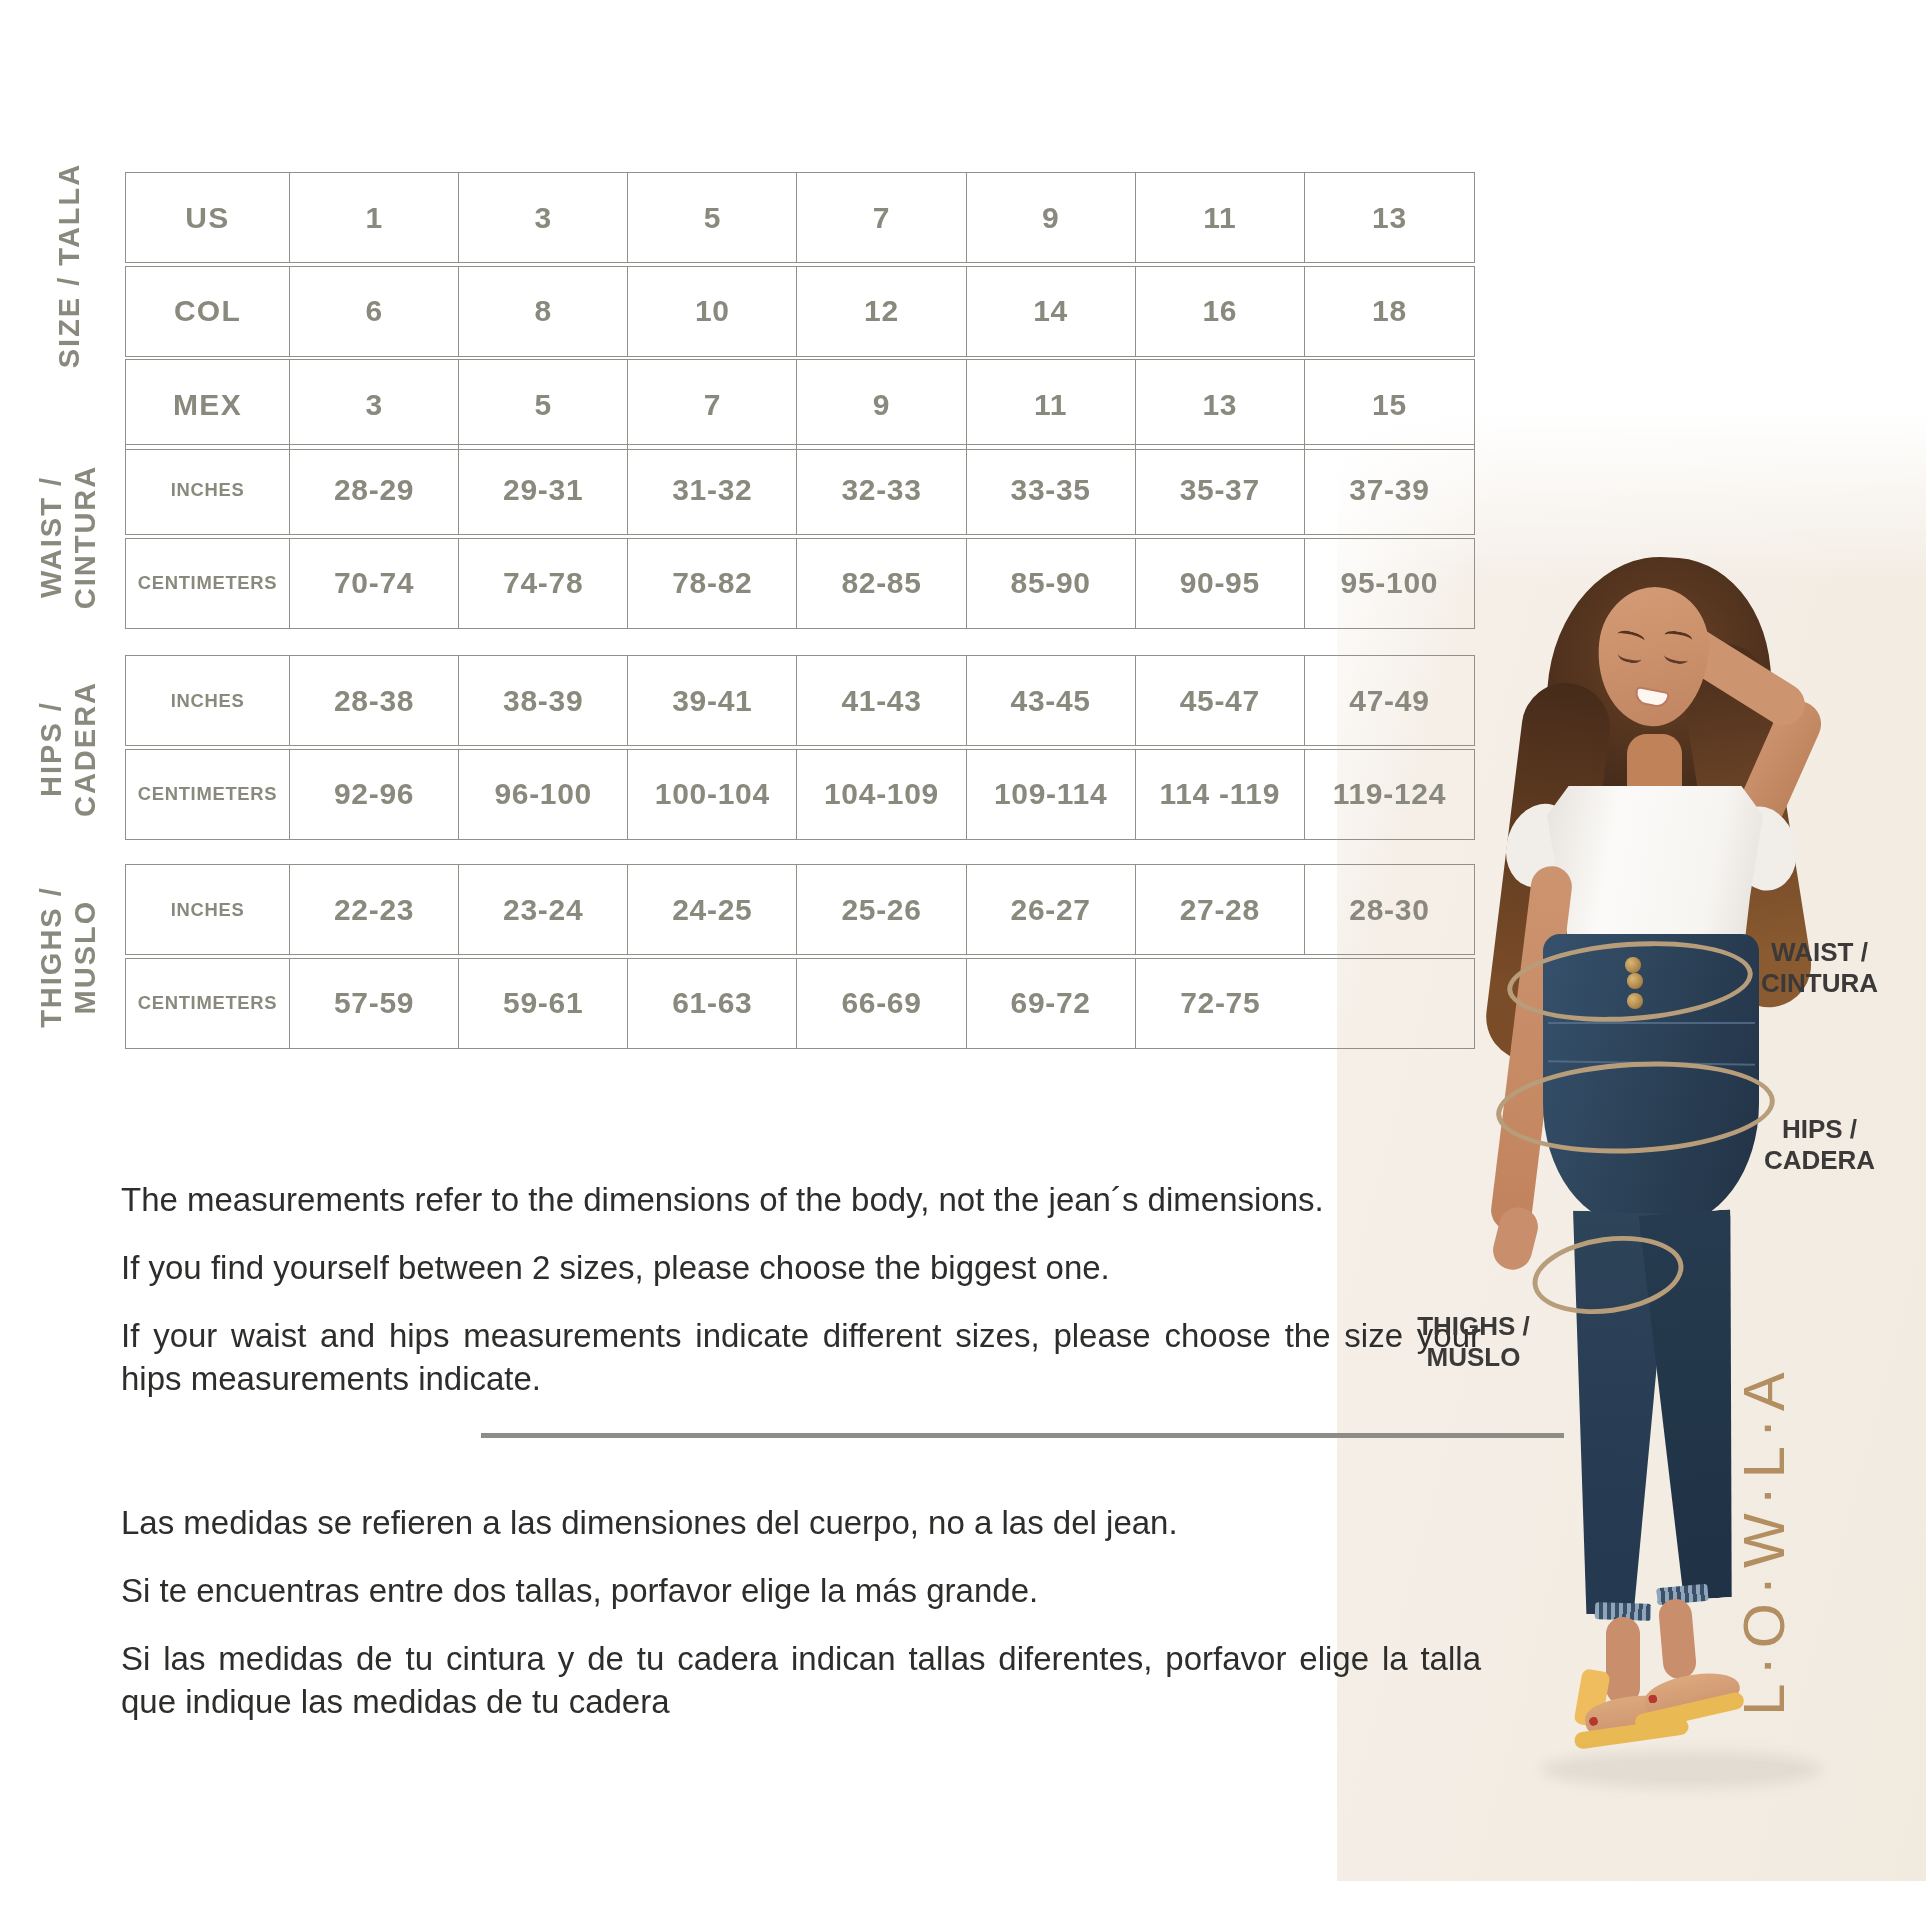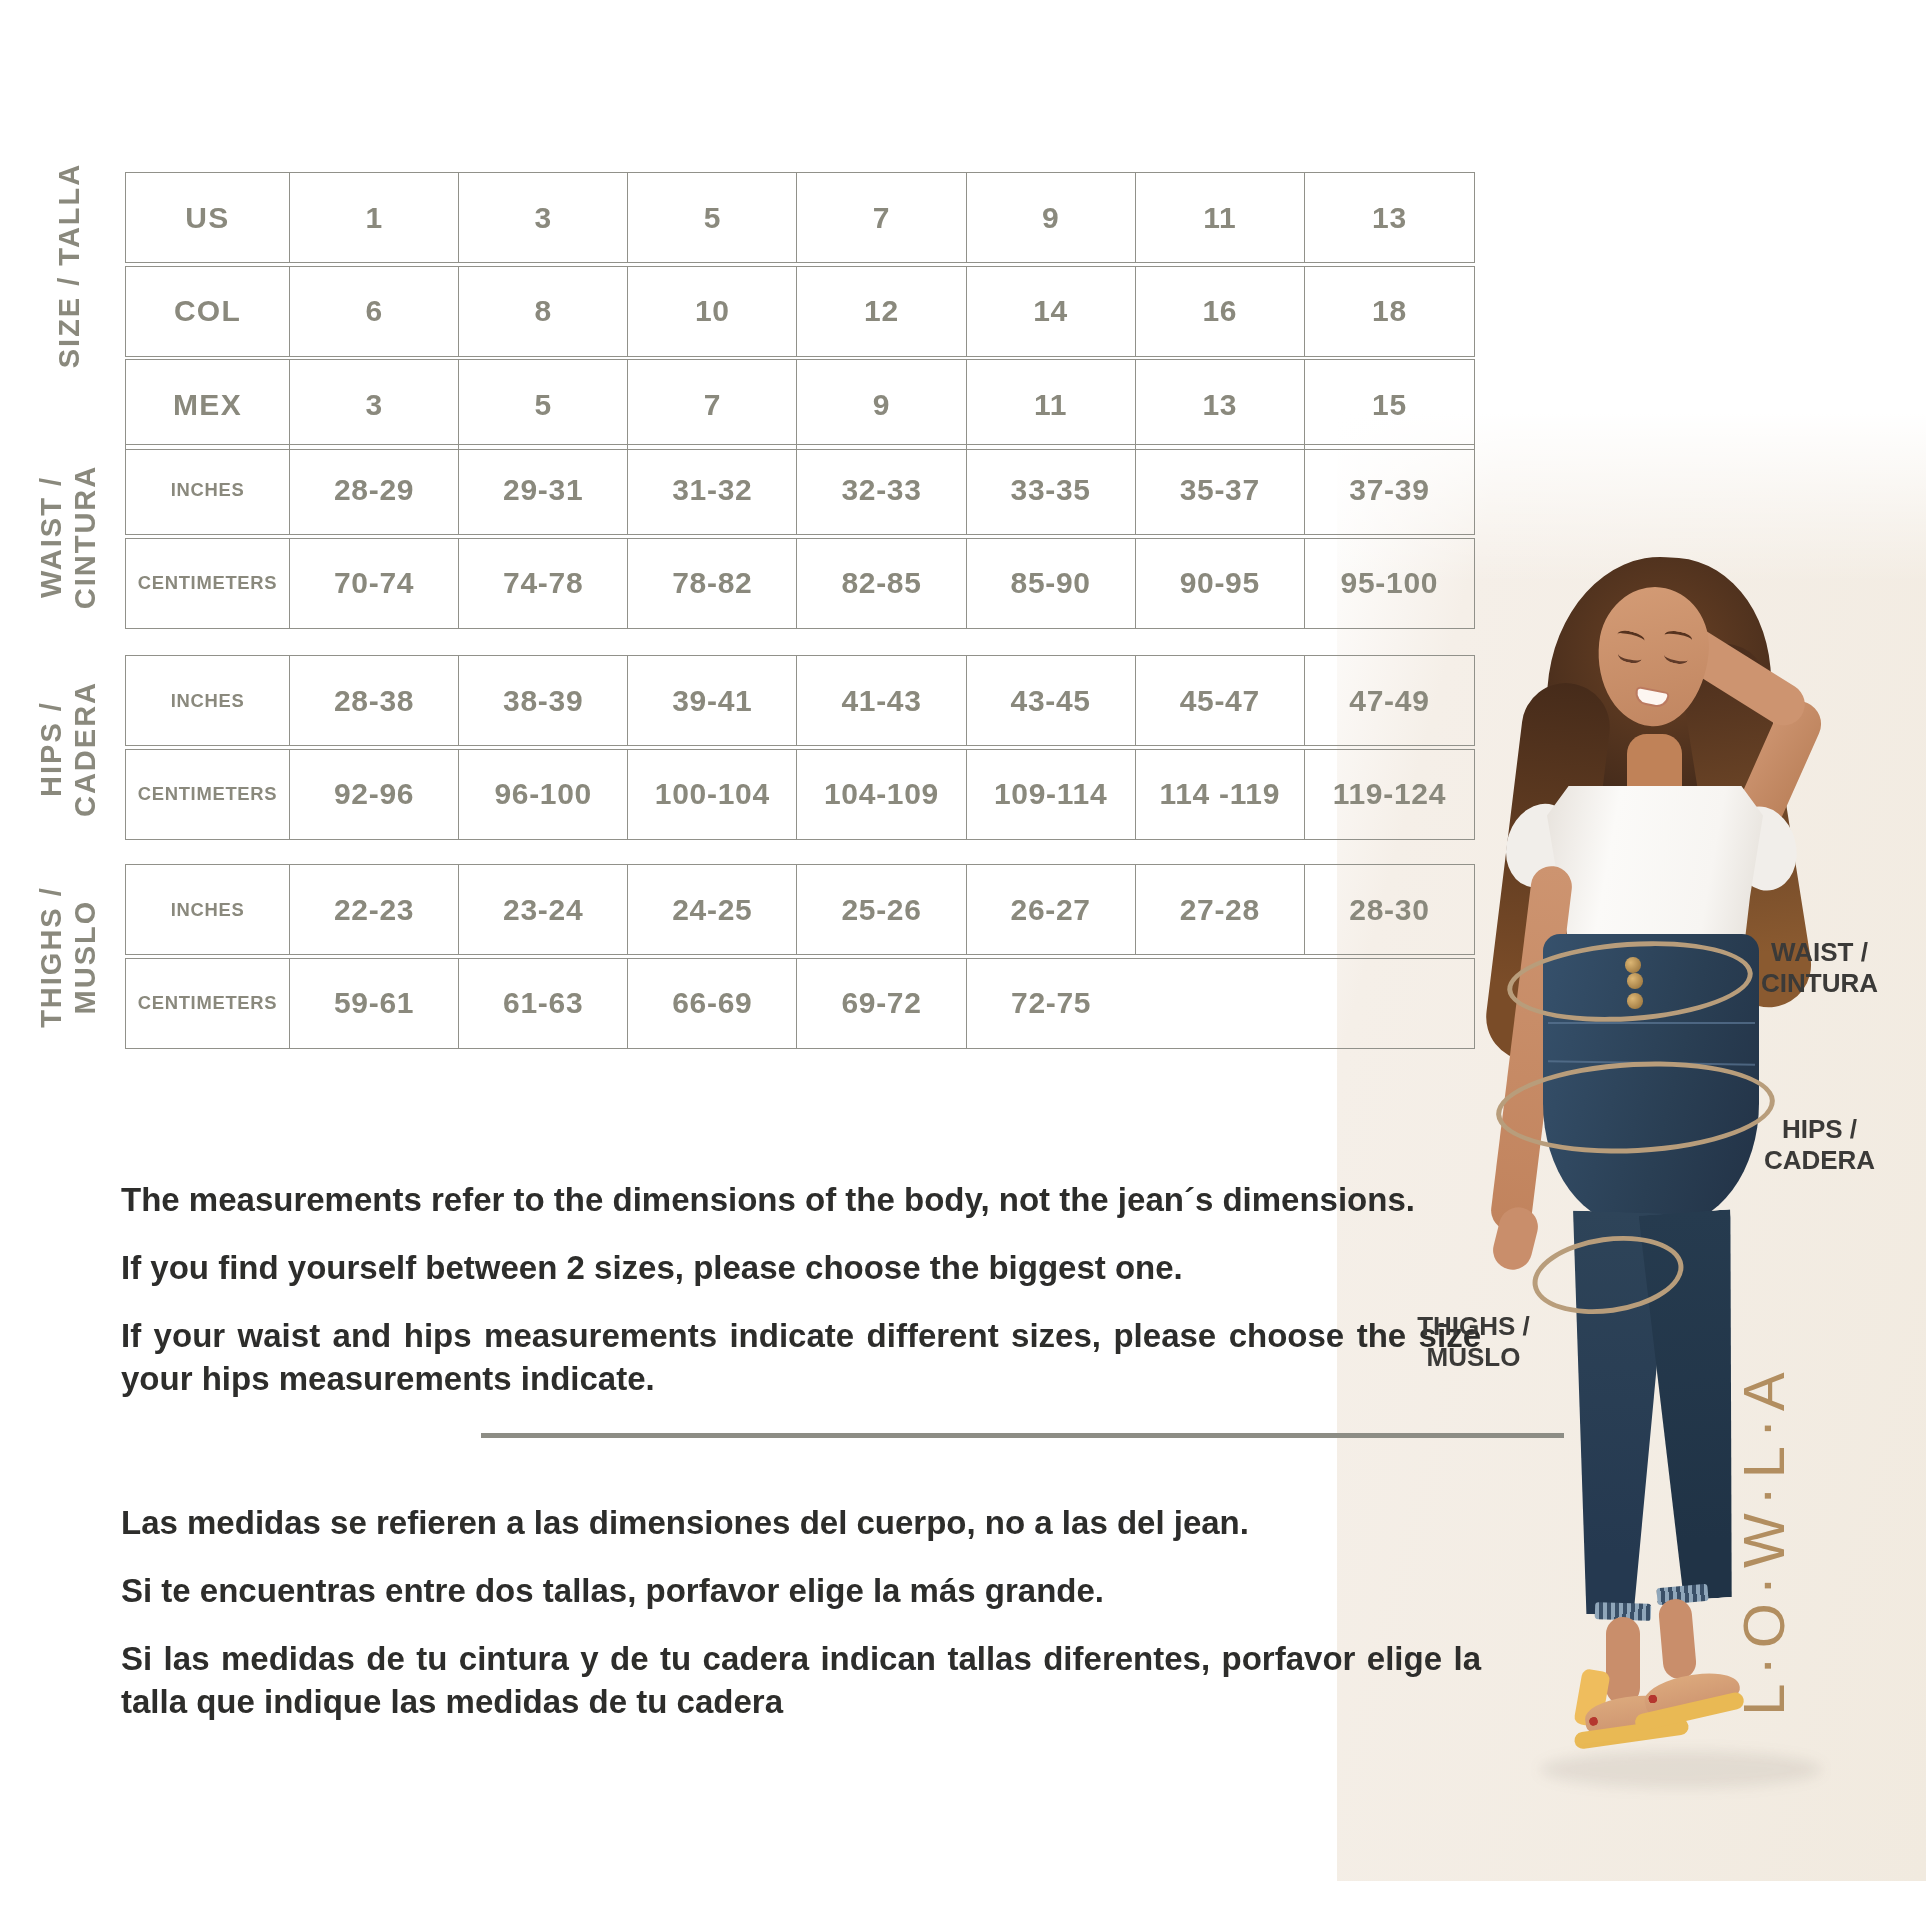--- a/index.html
+++ b/index.html
@@ -52,21 +52,21 @@
     font-size:29px;letter-spacing:2px;text-align:center;line-height:34px;white-space:pre-line;
   }
   .vl-size{left:-73px;top:246px;width:283px;height:39px;}
   .vl-waist{left:-27.5px;top:503px;width:190px;height:68px;}
   .vl-hips{left:-27.5px;top:715px;width:190px;height:68px;}
   .vl-thighs{left:-27.5px;top:923px;width:190px;height:68px;}
   
   .notes{position:absolute;left:121px;width:1360px;z-index:10;color:var(--para);}
   .notes-en{top:1178px;}
   .notes-es{top:1501px;}
-  .notes p{margin:0 0 25px 0;font-size:33px;line-height:43px;font-weight:700;letter-spacing:0px;text-align:justify;}
+  .notes p{margin:0 0 25px 0;font-size:33px;line-height:43px;font-weight:400;letter-spacing:0px;text-align:justify;}
   .divider{position:absolute;left:481px;top:1433px;width:1083px;height:5.2px;background:var(--divider);z-index:10;}
   
   .ring{position:absolute;border:5.2px solid var(--ring);border-radius:50%;z-index:20;background:transparent;}
   .ring-waist{left:1507px;top:942px;width:236px;height:69px;transform:rotate(-4deg);}
   .ring-hips{left:1496px;top:1062px;width:269px;height:81px;transform:rotate(-3deg);}
   .ring-thighs{left:1532px;top:1237px;width:142px;height:66px;transform:rotate(-8deg);}
   
   .mlabel{
     position:absolute;z-index:30;width:157px;text-align:center;
     font-weight:bold;font-size:26px;line-height:31px;color:var(--label);white-space:pre-line;
@@ -300,20 +300,21 @@
         <div class="tcell">22-23</div>
         <div class="tcell">23-24</div>
         <div class="tcell">24-25</div>
         <div class="tcell">25-26</div>
         <div class="tcell">26-27</div>
         <div class="tcell">27-28</div>
         <div class="tcell">28-30</div>
       </div>
       <div class="trow">
         <div class="tcell tlabel">CENTIMETERS</div>
+        <div class="tcell">57-59</div>
         <div class="tcell">59-61</div>
         <div class="tcell">61-63</div>
         <div class="tcell">66-69</div>
         <div class="tcell">69-72</div>
         <div class="tcell">72-75</div>
       </div>
     </div>
 
   <div class="notes notes-en">
     <p>The measurements refer to the dimensions of the body, not the jean´s dimensions.</p>

